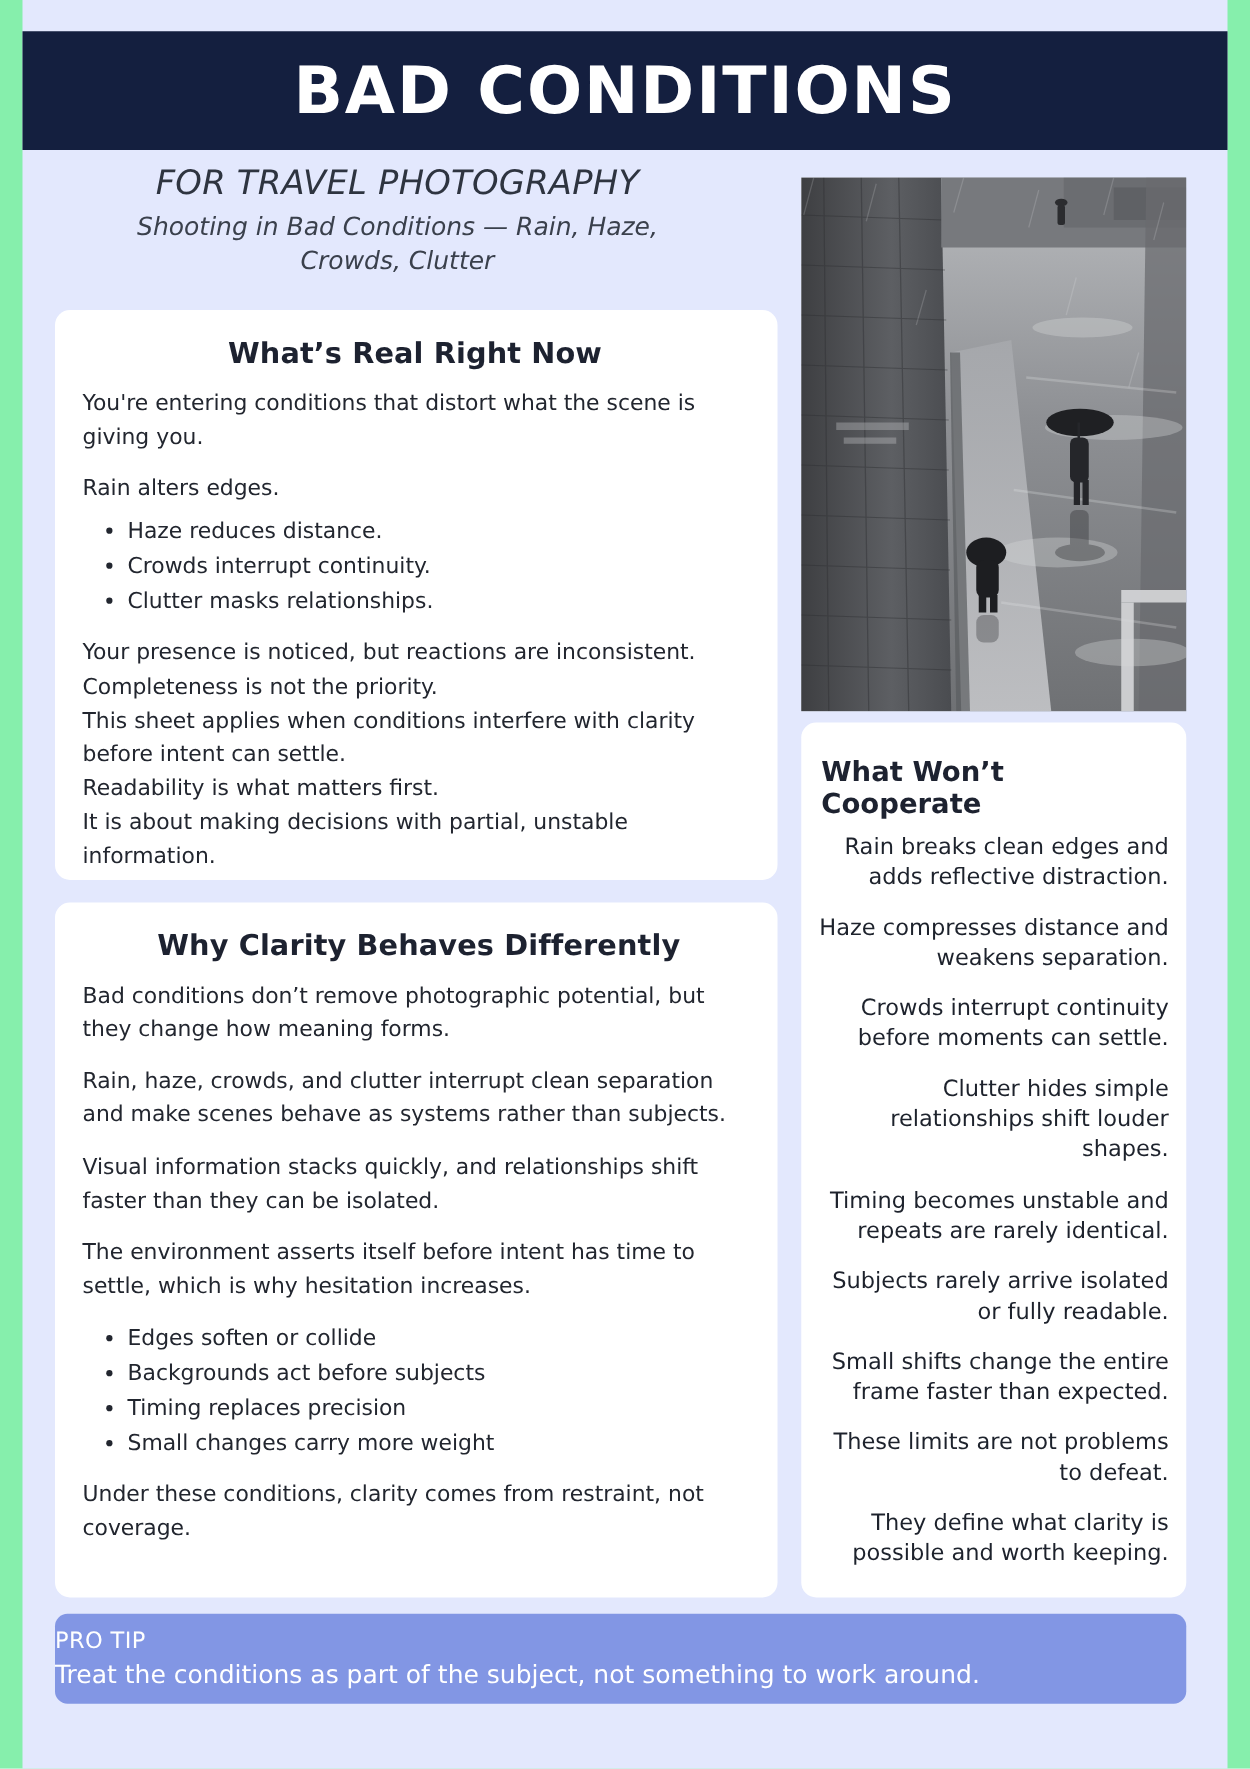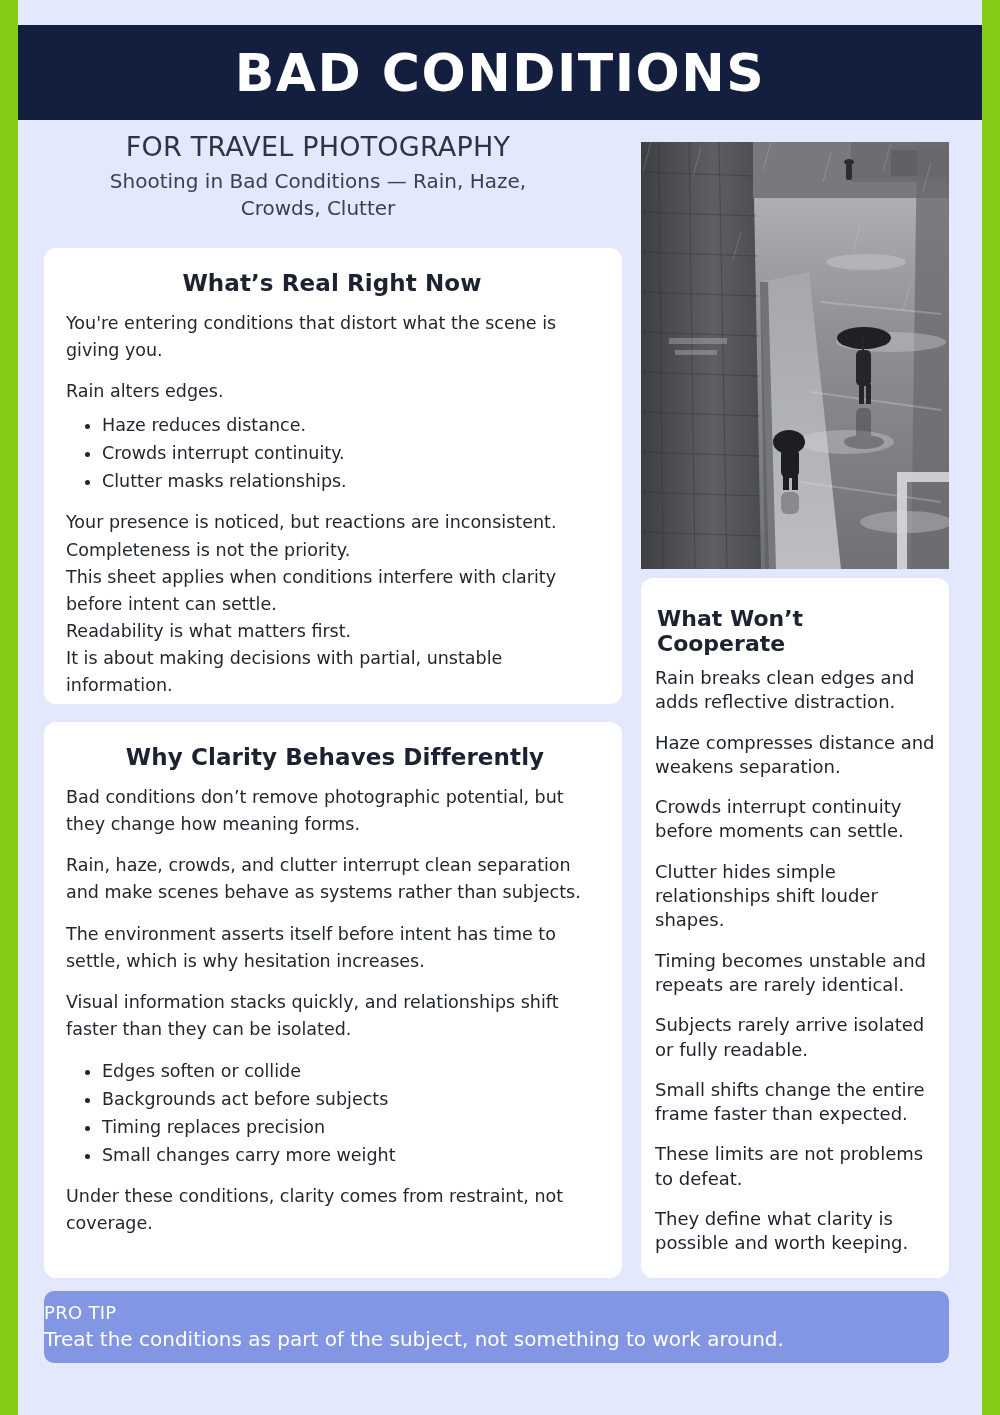--- a/index.html
+++ b/index.html
@@ -10,21 +10,21 @@
     width: 1000px;
     height: 1415px;
     background: #ffffff;
     font-family: "DejaVu Sans", sans-serif;
     overflow: hidden;
   }
   .page {
     position: relative;
     width: 1000px;
     height: 1415px;
-    background: #84cc16;
+    background: #86efac;
     box-sizing: border-box;
     padding: 0 18px 0 18px;
   }
   .page-bg {
     position: absolute;
     left: 18px;
     top: 0;
     width: 964px;
     height: 1415px;
     background: #e3e8fd;
@@ -51,20 +51,21 @@
     line-height: 1;
   }
   
   .subhead {
     position: absolute;
     left: 18px;
     top: 130px;
     width: 600px;
     text-align: center;
     color: #30353f;
+    font-style: italic;
   }
   .subhead-title {
     font-size: 27px;
     font-weight: 500;
     color: #2e3440;
     line-height: 1.25;
     letter-spacing: 0.2px;
   }
   .subhead-sub {
     margin-top: 4px;
@@ -151,20 +152,21 @@
     font-size: 17.5px;
     color: #22262f;
     line-height: 1.6;
     margin: 0;
   }
   .right-para {
     font-size: 18px;
     color: #1d222c;
     line-height: 1.35;
     margin: 0 0 16px 0;
+    text-align: right;
   }
   
   .protip {
     position: absolute;
     left: 44px;
     top: 1291px;
     width: 905px;
     height: 72px;
     background: #8296e4;
     border-radius: 10px;
@@ -328,22 +330,22 @@
     <p class="para para-run">Completeness is not the priority.</p>
     <p class="para para-run">This sheet applies when conditions interfere with clarity before intent can settle.</p>
     <p class="para para-run">Readability is what matters first.</p>
     <p class="para para-run"> It is about making decisions with partial, unstable information.</p>
   </div>
 
   <div class="card card-left-2">
     <div class="card-title">Why Clarity Behaves Differently</div>
     <p class="para">Bad conditions don’t remove photographic potential, but they change how meaning forms.</p>
     <p class="para">Rain, haze, crowds, and clutter interrupt clean separation and make scenes behave as systems rather than subjects.</p>
+    <p class="para">Visual information stacks quickly, and relationships shift faster than they can be isolated.</p>
     <p class="para">The environment asserts itself before intent has time to settle, which is why hesitation increases.</p>
-    <p class="para">Visual information stacks quickly, and relationships shift faster than they can be isolated.</p>
     <ul class="bullets">
       <li>Edges soften or collide</li>
       <li>Backgrounds act before subjects</li>
       <li>Timing replaces precision</li>
       <li>Small changes carry more weight</li>
     </ul>
     <p class="para">Under these conditions, clarity comes from restraint, not coverage.</p>
   </div>
 
   <div class="card card-right">

